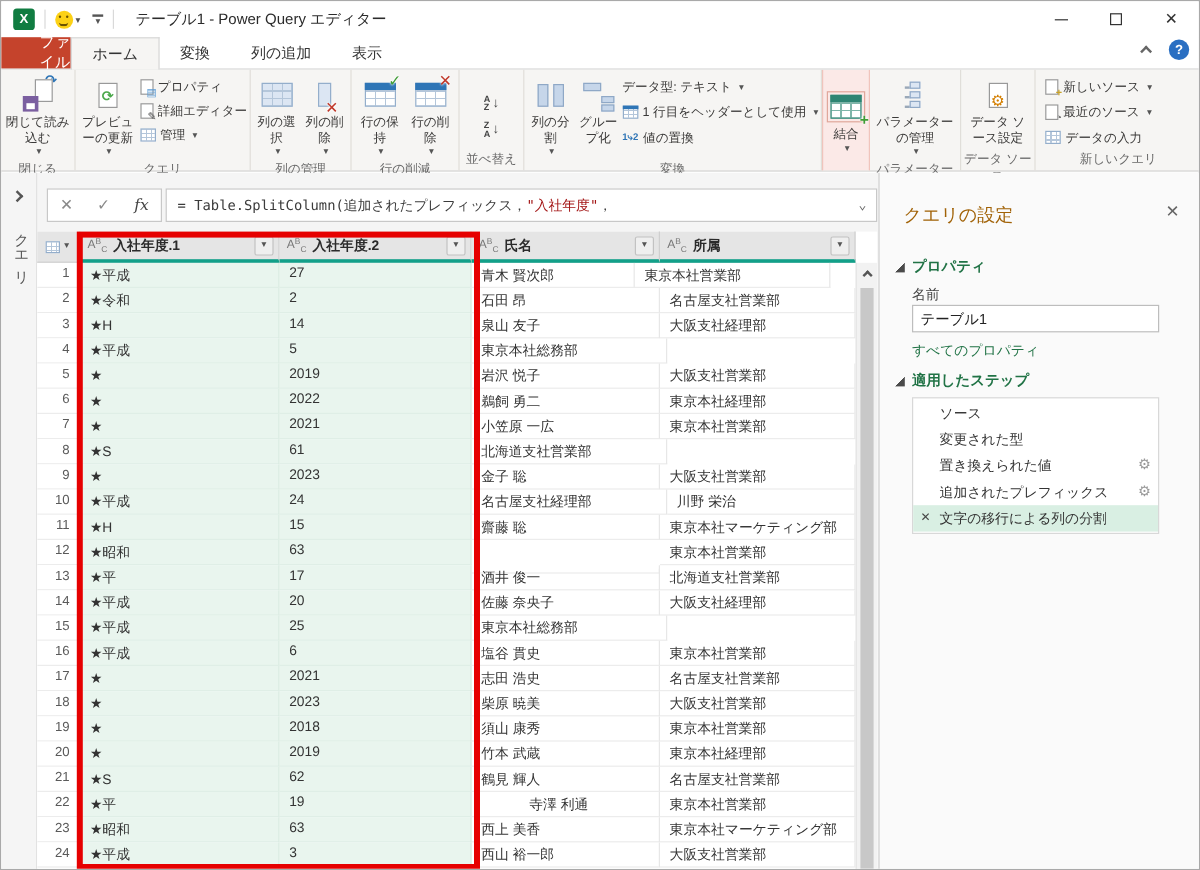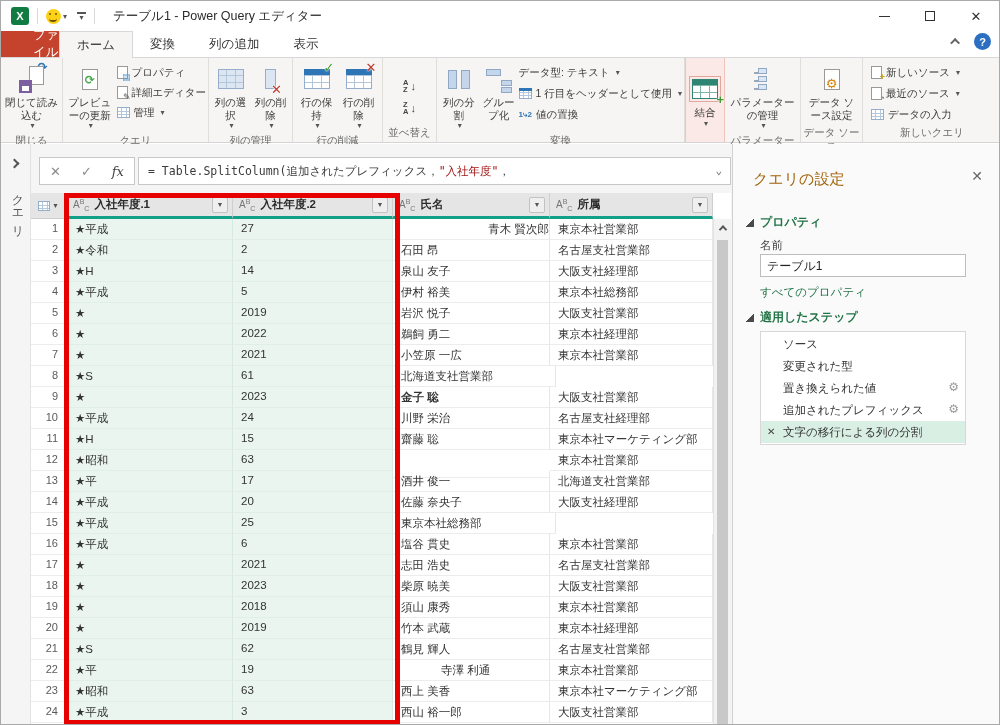--- a/index.html
+++ b/index.html
@@ -453,42 +453,41 @@
             <span class="abc">A<span class="sup">B</span><span class="sub">C</span></span>
             <span class="th-label">所属</span>
             <span class="filter-btn">▼</span>
           </div>
         </div>
       <div class="tbody" id="tbody">
           <div class="tr">
             <div class="rownum">1</div>
             <div class="td sel" style="width: 166px;">★平成</div>
             <div class="td sel" style="width: 160px;">27</div>
-            <div class="td" style="width: 157px; text-align: right;">青木 賢次郎</div>
+            <div class="td" style="width: 136px;">青木 賢次郎</div>
             <div class="td" style="width: 163px;">東京本社営業部</div>
           </div>
           <div class="tr">
             <div class="rownum">2</div>
             <div class="td sel" style="width: 166px;">★令和</div>
             <div class="td sel" style="width: 160px;">2</div>
             <div class="td" style="width: 157px;">石田 昂</div>
             <div class="td" style="width: 163px;">名古屋支社営業部</div>
           </div>
           <div class="tr">
             <div class="rownum">3</div>
             <div class="td sel" style="width: 166px;">★H</div>
             <div class="td sel" style="width: 160px;">14</div>
             <div class="td" style="width: 157px;">泉山 友子</div>
             <div class="td" style="width: 163px;">大阪支社経理部</div>
           </div>
           <div class="tr">
             <div class="rownum">4</div>
             <div class="td sel" style="width: 166px;">★平成</div>
             <div class="td sel" style="width: 160px;">5</div>
-            <div class="td" style="width: 157px;">伊村 裕美</div>
             <div class="td" style="width: 163px;">東京本社総務部</div>
           </div>
           <div class="tr">
             <div class="rownum">5</div>
             <div class="td sel" style="width: 166px;">★</div>
             <div class="td sel" style="width: 160px;">2019</div>
             <div class="td" style="width: 157px;">岩沢 悦子</div>
             <div class="td" style="width: 163px;">大阪支社営業部</div>
           </div>
           <div class="tr">
@@ -508,29 +507,29 @@
           <div class="tr">
             <div class="rownum">8</div>
             <div class="td sel" style="width: 166px;">★S</div>
             <div class="td sel" style="width: 160px;">61</div>
             <div class="td" style="width: 163px;">北海道支社営業部</div>
           </div>
           <div class="tr">
             <div class="rownum">9</div>
             <div class="td sel" style="width: 166px;">★</div>
             <div class="td sel" style="width: 160px;">2023</div>
-            <div class="td" style="width: 157px; font-weight: bold;">金子 聡</div>
+            <div class="td" style="width: 157px;">金子 聡</div>
             <div class="td" style="width: 163px;">大阪支社営業部</div>
           </div>
           <div class="tr">
             <div class="rownum">10</div>
             <div class="td sel" style="width: 166px;">★平成</div>
             <div class="td sel" style="width: 160px;">24</div>
+            <div class="td" style="width: 163px;">名古屋支社経理部</div>
             <div class="td" style="width: 157px;">川野 栄治</div>
-            <div class="td" style="width: 163px;">名古屋支社経理部</div>
           </div>
           <div class="tr">
             <div class="rownum">11</div>
             <div class="td sel" style="width: 166px;">★H</div>
             <div class="td sel" style="width: 160px;">15</div>
             <div class="td" style="width: 157px;">齋藤 聡</div>
             <div class="td" style="width: 163px;">東京本社マーケティング部</div>
           </div>
           <div class="tr">
             <div class="rownum">12</div>

